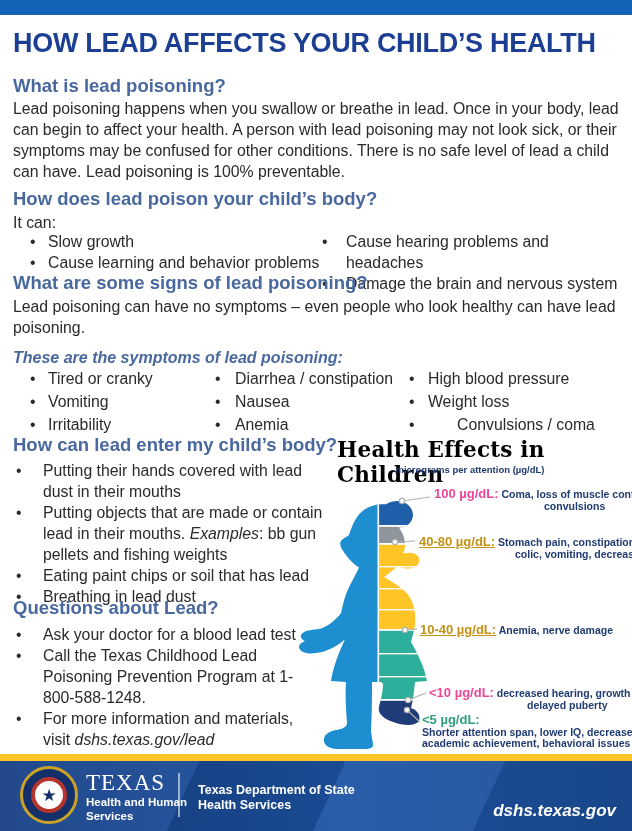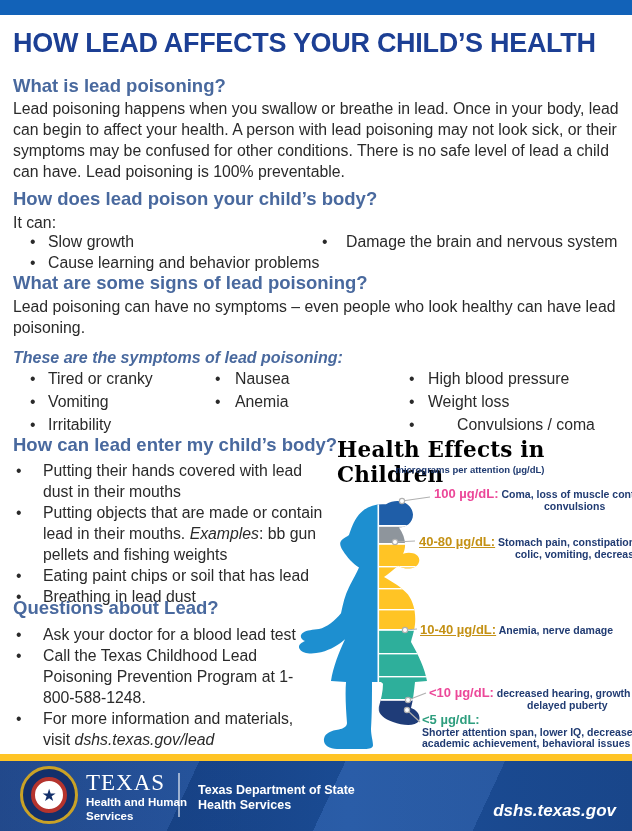--- a/index.html
+++ b/index.html
@@ -71,33 +71,35 @@
   <div class="body-text" style="left:13px;top:98px;width:608px;">Lead poisoning happens when you swallow or breathe in lead. Once in your body, lead can begin to affect your health. A person with lead poisoning may not look sick, or their symptoms may be confused for other conditions. There is no safe level of lead a child can have. Lead poisoning is 100% preventable.</div>
 
   <div class="h2" style="left:13px;top:188px;">How does lead poison your child’s body?</div>
   <div class="body-text" style="left:13px;top:212px;">It can:</div>
 
   <ul class="blist tight" style="left:30px;top:231px;width:290px;">
     <li style="padding-left:18px;"><span>Slow growth</span></li>
     <li style="padding-left:18px;"><span>Cause learning and behavior problems</span></li>
   </ul>
   <ul class="blist tight" style="left:322px;top:231px;width:305px;">
+    <li style="padding-left:24px;"><span>Cause hearing problems and headaches</span></li>
     <li style="padding-left:24px;"><span>Damage the brain and nervous system</span></li>
   </ul>
 
   <div class="h2" style="left:13px;top:272px;">What are some signs of lead poisoning?</div>
   <div class="body-text" style="left:13px;top:296px;width:608px;">Lead poisoning can have no symptoms – even people who look healthy can have lead poisoning.</div>
 
   <div class="sym-head" style="left:13px;top:349px;">These are the symptoms of lead poisoning:</div>
   <ul class="blist" style="left:30px;top:368px;width:175px;">
     <li style="padding-left:18px;"><span>Tired or cranky</span></li>
     <li style="padding-left:18px;"><span>Vomiting</span></li>
     <li style="padding-left:18px;"><span>Irritability</span></li>
   </ul>
   <ul class="blist" style="left:215px;top:368px;width:195px;">
+    <li style="padding-left:20px;"><span>Diarrhea / constipation</span></li>
     <li style="padding-left:20px;"><span>Nausea</span></li>
     <li style="padding-left:20px;"><span>Anemia</span></li>
   </ul>
   <ul class="blist" style="left:409px;top:368px;width:215px;">
     <li style="padding-left:19px;"><span>High blood pressure</span></li>
     <li style="padding-left:19px;"><span>Weight loss</span></li>
     <li style="padding-left:19px;text-align:center;"><span>Convulsions / coma</span></li>
   </ul>
 
   <div class="h2" style="left:13px;top:434px;width:330px;">How can lead enter my child’s body?</div>

